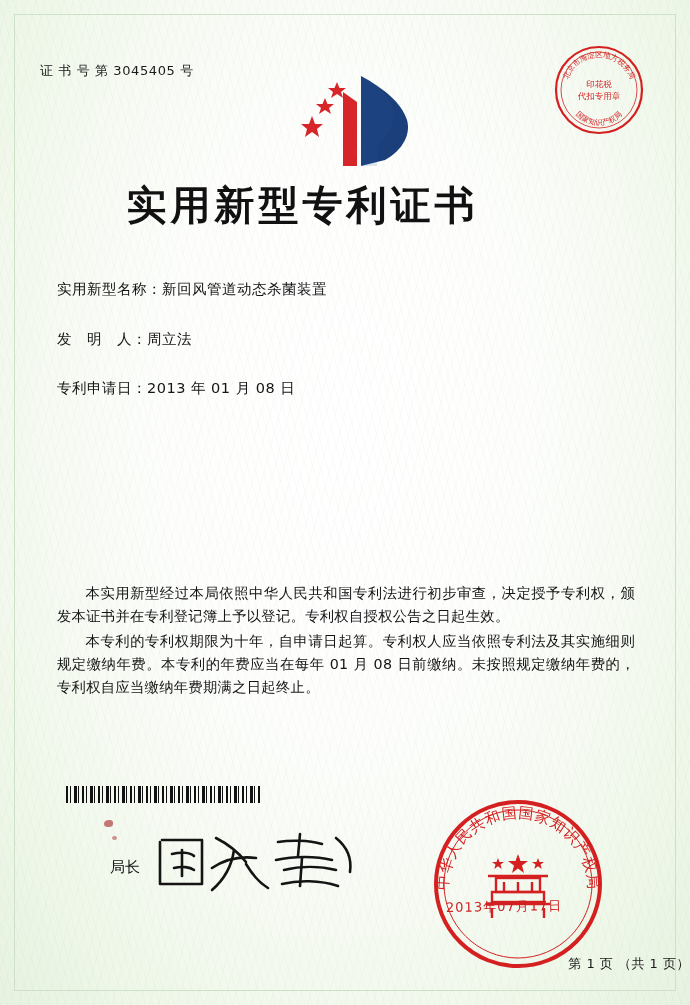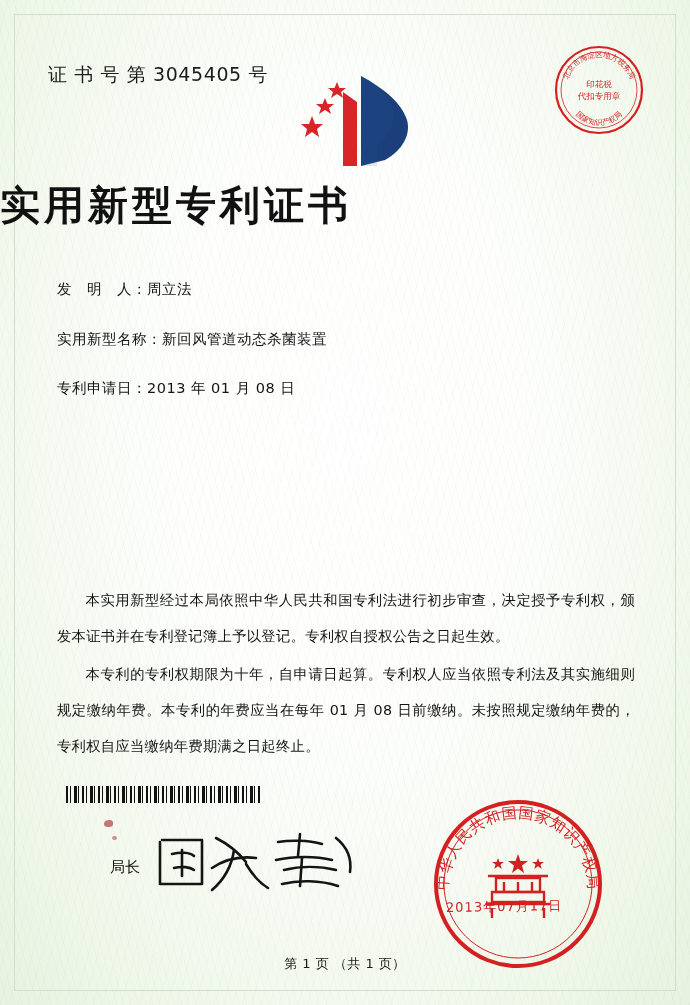--- a/index.html
+++ b/index.html
@@ -33,43 +33,44 @@
   }
   .border-frame {
     position: absolute;
     left: 14px; top: 14px; right: 14px; bottom: 14px;
     border: 1px solid #cfe0c8;
     pointer-events: none;
   }
 
   .serial {
     position: absolute;
-    left: 48px;
+    left: 40px;
     top: 62px;
-    font-size: 19px;
+    font-size: 13px;
     color: #1b1b1b;
     letter-spacing: 0.6px;
     font-family: "DejaVu Sans", sans-serif;
   }
 
   
   .logo {
     position: absolute;
     left: 265px;
     top: 58px;
     width: 160px;
     height: 115px;
   }
   .logo svg { display:block; }
 
   .title {
     position: absolute;
     top: 178px;
     left: 0;
     width: 605px;
+    text-align: center;
     font-family: "DejaVu Serif", serif;
     font-weight: bold;
     font-size: 40px;
     letter-spacing: 4px;
     color: #111;
   }
 
   .fields {
     position: absolute;
     left: 57px;
@@ -87,21 +88,21 @@
   .field-value { display: inline-block; }
 
   .paragraphs {
     position: absolute;
     left: 57px;
     top: 582px;
     width: 578px;
   }
   .para {
     font-size: 14.3px;
-    line-height: 36px;
+    line-height: 23px;
     color: #141414;
     text-indent: 2em;
     text-align: justify;
     letter-spacing: 0.3px;
     margin: 0 0 2px 0;
   }
 
   
   .barcode {
     position: absolute;
@@ -183,21 +184,21 @@
     letter-spacing: 1px;
     transform: rotate(-1deg);
     font-family: "DejaVu Sans", sans-serif;
   }
 
   .page-footer {
     position: absolute;
     left: 0;
     top: 955px;
     width: 690px;
-    text-align: center;
+    text-align: right;
     font-size: 13px;
     color: #1b1b1b;
     letter-spacing: 0.5px;
   }
 </style>
 </head>
 <body>
 
 <div class="certificate">
   <div class="texture"></div>
@@ -235,24 +236,24 @@
         <polygon points="60,40 62.5,46 69,46 64,50 66,56 60,52 54,56 56,50 51,46 57.5,46"></polygon>
         <polygon points="72,24 74.5,30 81,30 76,34 78,40 72,36 66,40 68,34 63,30 69.5,30"></polygon>
       </g>
     </svg>
   </div>
 
   <div class="title">实用新型专利证书</div>
 
   <div class="fields">
     <div class="field-row">
-      <span class="field-label">发　明　人：</span><span class="field-value">周立法</span>
+      <span class="field-label">实用新型名称：</span><span class="field-value">新回风管道动态杀菌装置</span>
     </div>
     <div class="field-row">
-      <span class="field-label">实用新型名称：</span><span class="field-value">新回风管道动态杀菌装置</span>
+      <span class="field-label">发　明　人：</span><span class="field-value">周立法</span>
     </div>
     <div class="field-row">
       <span class="field-label">专利申请日：</span><span class="field-value">2013 年 01 月 08 日</span>
     </div>
   </div>
 
   <div class="paragraphs">
     <p class="para">本实用新型经过本局依照中华人民共和国专利法进行初步审查，决定授予专利权，颁发本证书并在专利登记簿上予以登记。专利权自授权公告之日起生效。</p>
     <p class="para">本专利的专利权期限为十年，自申请日起算。专利权人应当依照专利法及其实施细则规定缴纳年费。本专利的年费应当在每年 01 月 08 日前缴纳。未按照规定缴纳年费的，专利权自应当缴纳年费期满之日起终止。</p>
   </div>

